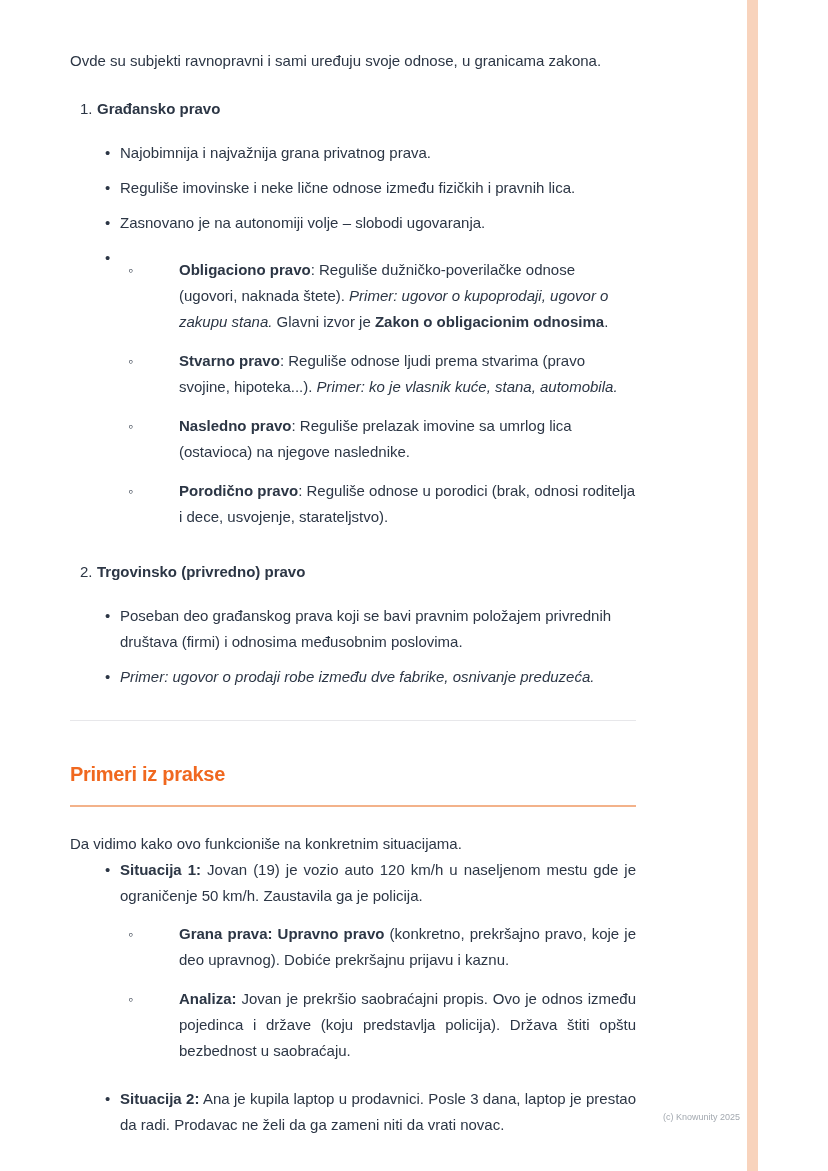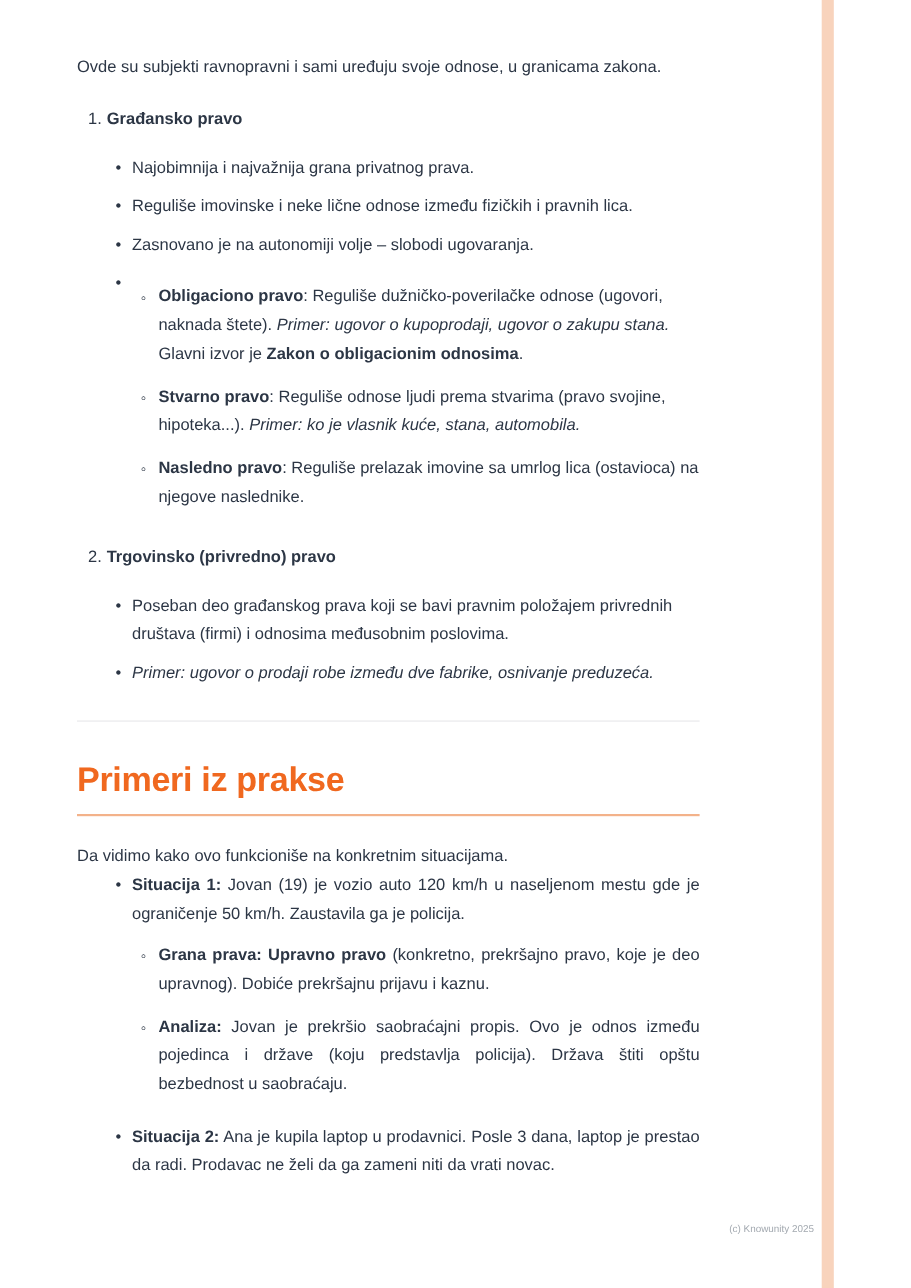--- a/index.html
+++ b/index.html
@@ -31,26 +31,26 @@
   ul { list-style: none; margin: 0; padding: 0; }
   .l1 { margin-left: 35px; }
   .l1 > li { display: flex; margin-bottom: 9px; }
   .mk { flex: none; }
   .l1 > li > .mk { width: 15px; }
   .mk.disc::before { content: "•"; }
   .mk.circ::before { content: "◦"; font-size: 14px; }
   .tx { flex: 1; min-width: 0; }
   .tx p { margin: 0; }
   .l2 { margin: 2px 0 4px 8px; }
-  .l2 > li { display: flex; margin: 12px 0 13px; }
+  .l2 > li { display: flex; margin: 12px 0 13px; gap: 35px; }
   .l2 > li > .mk { width: 16px; }
   .just .tx { text-align: justify; }
   hr.divider { border: none; border-top: 1px solid #e7e7ea; margin: 30px 0 0; }
   h1.practice-heading {
-    font-size: 31px; line-height: 34px; font-weight: 700;
+    font-size: 20px; line-height: 34px; font-weight: 700;
     color: var(--heading-orange, #f0681f);
     margin: 36px 0 0; letter-spacing: -0.3px;
   }
   .heading-underline { height: 2px; background: var(--underline-orange, #f3b28a); margin: 14px 0 24px; }
   .practice-intro { margin: 0 0 18px; }
   .s2-gap { margin-top: 16px; }
   .footer {
     position: absolute; top: 1112px; right: 88px;
     font-size: 9px; line-height: 11px; color: #a3a9b0; text-align: center;
   }
@@ -92,20 +92,24 @@
               <span class="mk circ"></span>
               <span class="tx"><span class="b">Obligaciono pravo</span><span>: Reguliše dužničko-poverilačke odnose (ugovori, naknada štete). </span><span class="i">Primer: ugovor o kupoprodaji, ugovor o zakupu stana.</span><span> Glavni izvor je </span><span class="b">Zakon o obligacionim odnosima</span><span>.</span></span>
             </li>
             <li>
               <span class="mk circ"></span>
               <span class="tx"><span class="b">Stvarno pravo</span><span>: Reguliše odnose ljudi prema stvarima (pravo svojine, hipoteka...). </span><span class="i">Primer: ko je vlasnik kuće, stana, automobila.</span></span>
             </li>
             <li>
               <span class="mk circ"></span>
               <span class="tx"><span class="b">Nasledno pravo</span><span>: Reguliše prelazak imovine sa umrlog lica (ostavioca) na njegove naslednike.</span></span>
+            </li>
+            <li>
+              <span class="mk circ"></span>
+              <span class="tx"><span class="b">Porodično pravo</span><span>: Reguliše odnose u porodici (brak, odnosi roditelja i dece, usvojenje, starateljstvo).</span></span>
             </li>
           </ul>
         </div>
       </li>
     </ul>
 
     <div class="numitem s2-gap">
       <span class="num">2.</span>
       <span class="title">Trgovinsko (privredno) pravo</span>
     </div>

